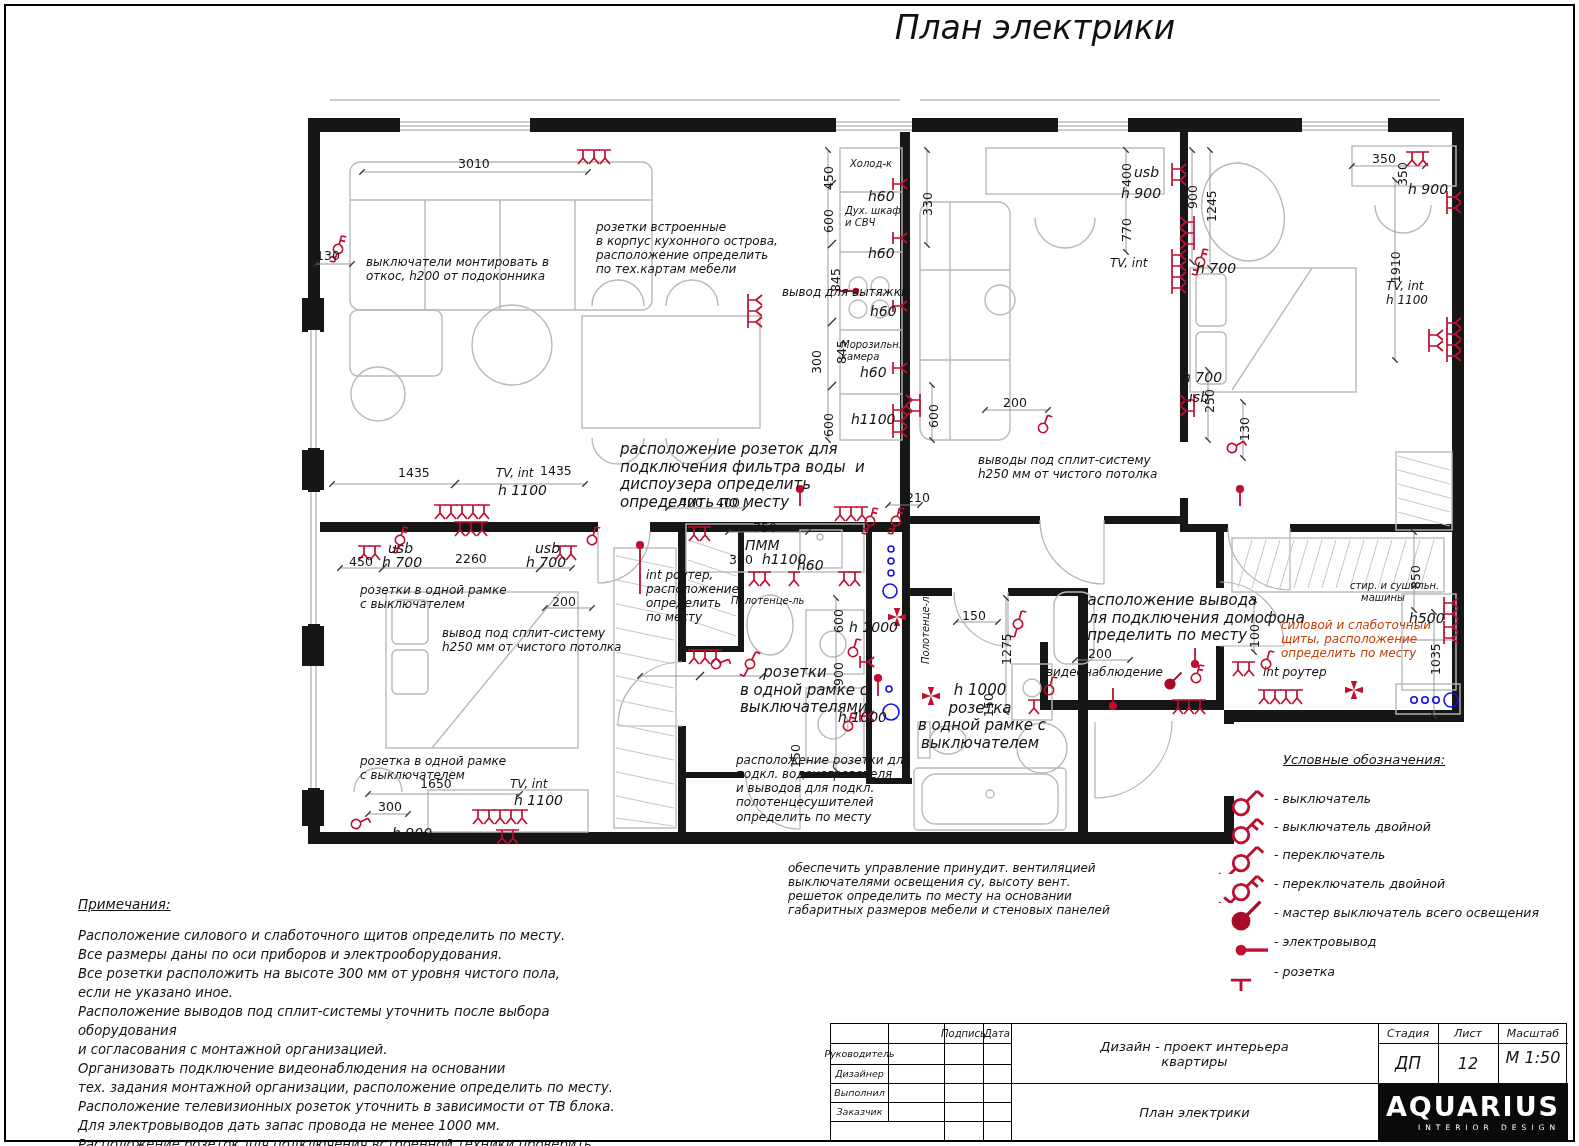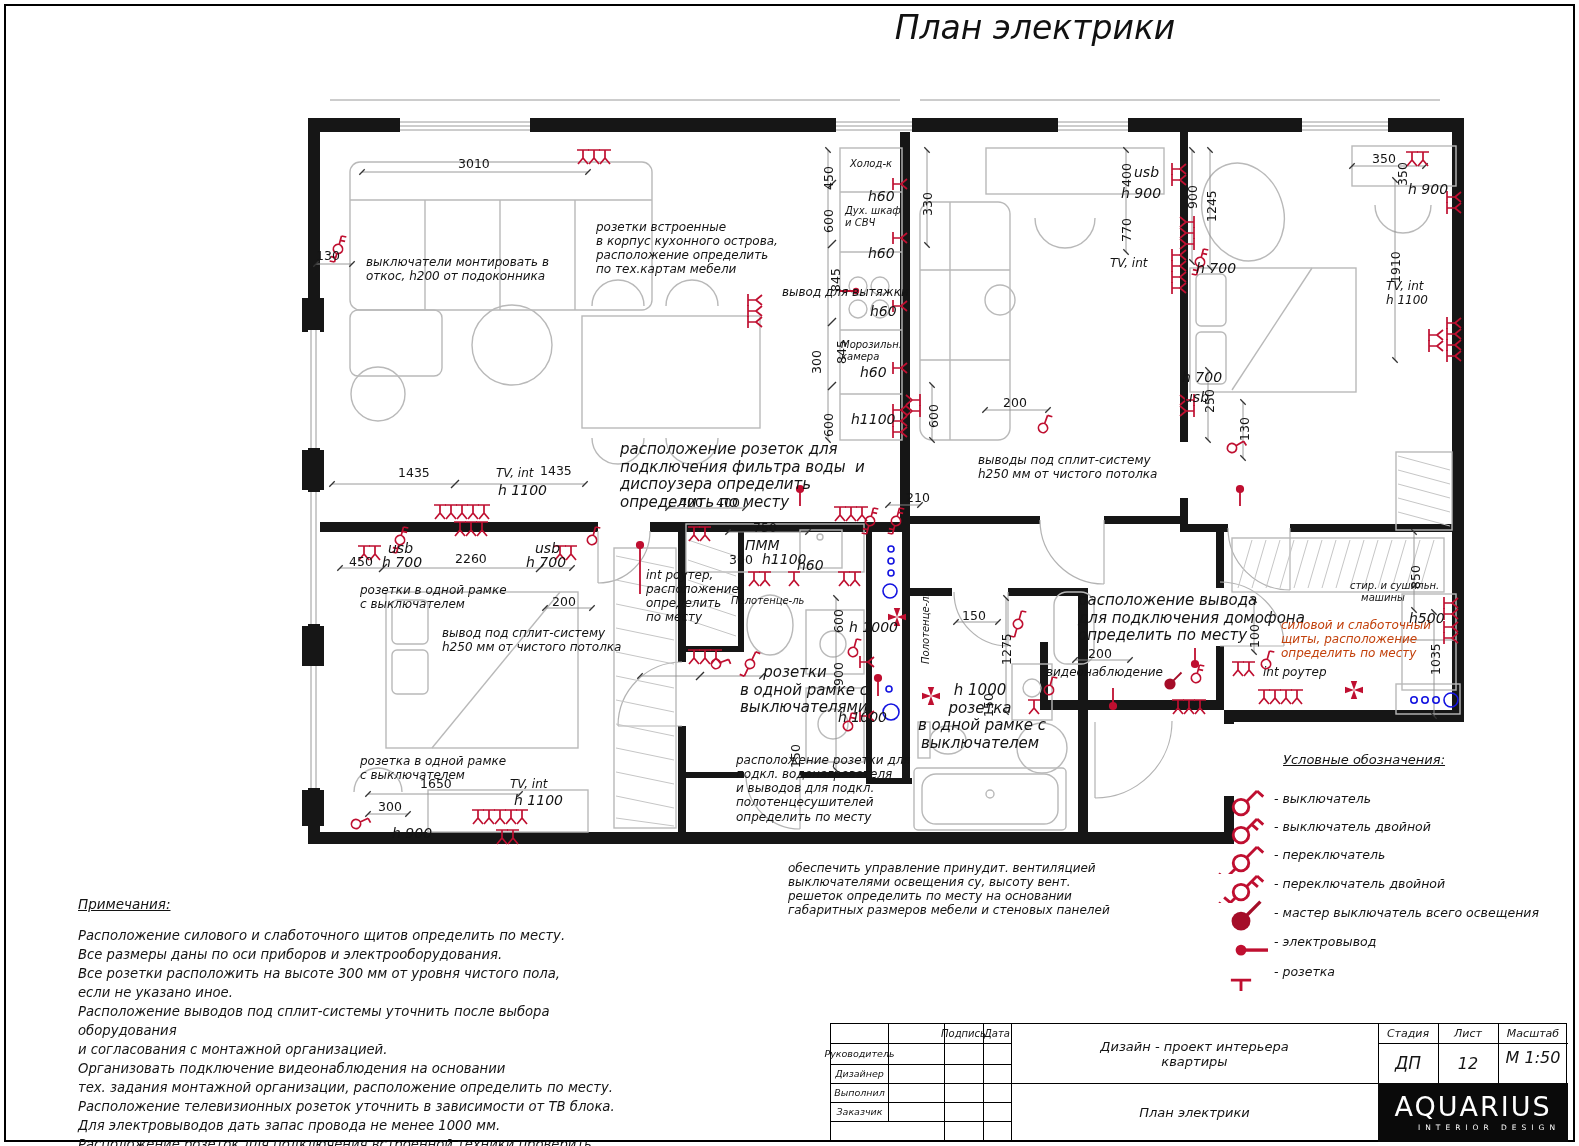--- a/index.html
+++ b/index.html
@@ -24,21 +24,21 @@
   #legend{position:absolute;left:1206px;top:745px;width:360px;}
   #legend .lt{position:absolute;left:77px;top:7px;font-size:13px;font-style:italic;text-decoration:underline;}
   .leg-item{position:absolute;left:0;height:30px;}
   .leg-item svg{position:absolute;left:8px;top:-4px;}
   .leg-item .ll{position:absolute;left:68px;top:3px;font-size:12.5px;font-style:italic;white-space:nowrap;}
   
   #tb{position:absolute;left:830px;top:1023px;width:737px;height:118px;border:1.6px solid #000;box-sizing:border-box;}
   .tbl{position:absolute;background:#000;}
   .tbc{position:absolute;display:flex;align-items:center;justify-content:center;text-align:center;font-style:italic;}
   #tb-logo{position:absolute;left:547px;top:59px;width:190px;height:59px;background:#0a0a0a;color:#fff;display:flex;flex-direction:column;align-items:center;justify-content:center;}
-  #tb-logo .lg1{font-size:27px;font-weight:400;letter-spacing:2px;line-height:1;}
+  #tb-logo .lg1{font-size:27px;font-weight:700;letter-spacing:2px;line-height:1;}
   #tb-logo .lg2{font-size:7.5px;letter-spacing:5px;margin-top:3px;align-self:flex-end;margin-right:8px;}
 </style>
 </head>
 <body>
 
 <div class="frame"></div>
 <div id="sheet-title">План электрики</div>
 
 <svg id="plan-svg" width="1579" height="1146" viewBox="0 0 1579 1146">
   <defs>

